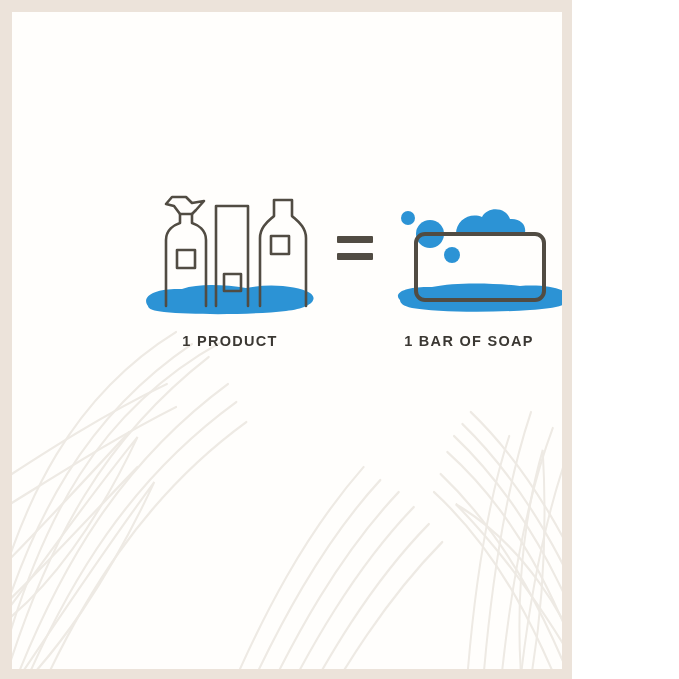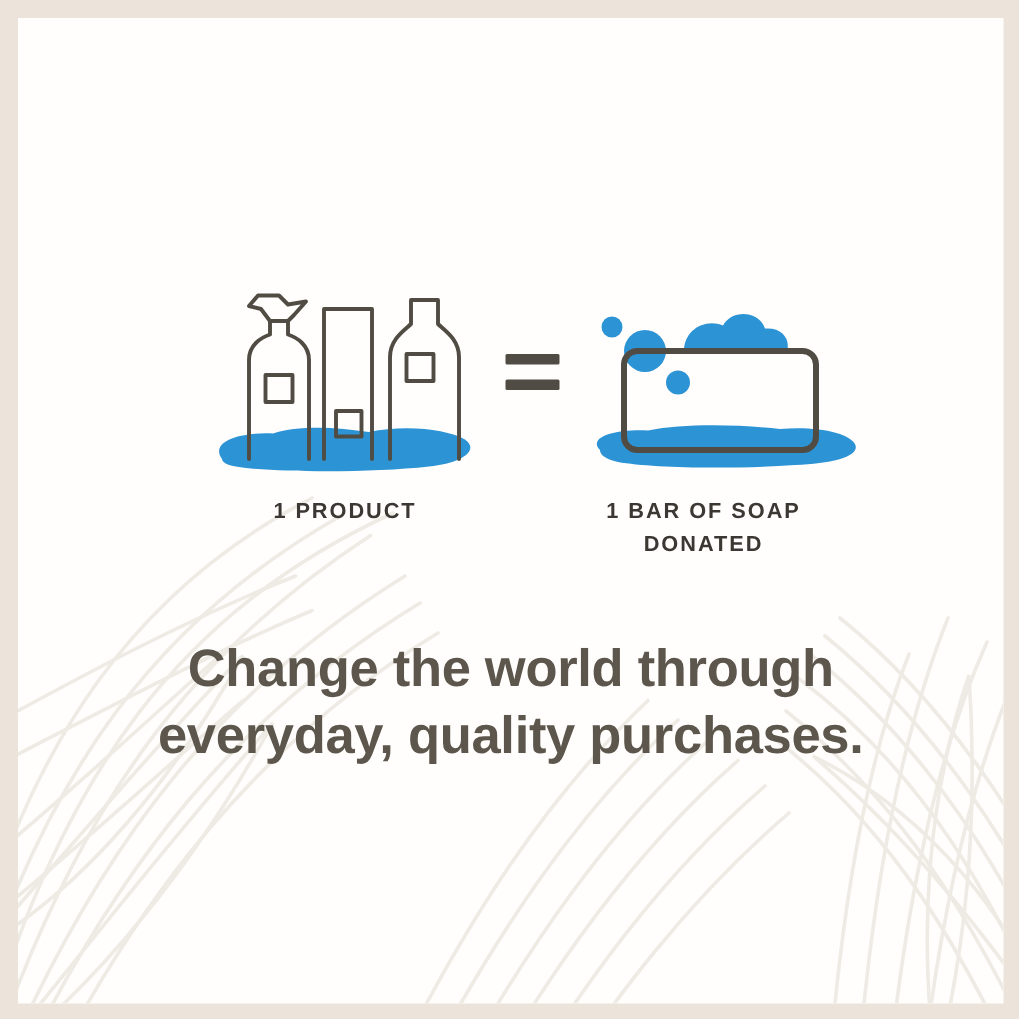--- a/index.html
+++ b/index.html
@@ -9,21 +9,21 @@
   }
   body {
     width: 679px;
     height: 679px;
     overflow: hidden;
     font-family: "Liberation Sans", sans-serif;
   }
 
   .poster {
     position: relative;
-    width: 679px;
+    width: 572px;
     height: 679px;
     background: #ece3da;
     box-sizing: border-box;
     overflow: hidden;
   }
 
   .poster-inner {
     position: absolute;
     left: 12px;
     top: 12px;
@@ -205,22 +205,17 @@
         </svg>
       </div>
     </div>
 
     <div class="caption products">
       <span class="line">1 PRODUCT</span>
     </div>
 
     <div class="caption soap">
       <span class="line">1 BAR OF SOAP</span>
-      <span class="line">DONATED</span>
     </div>
 
-    <div class="headline">
-      <span class="line">Change the world through</span>
-      <span class="line">everyday, quality purchases.</span>
-    </div>
 
   </div>
 </div>
 
 </body></html>

